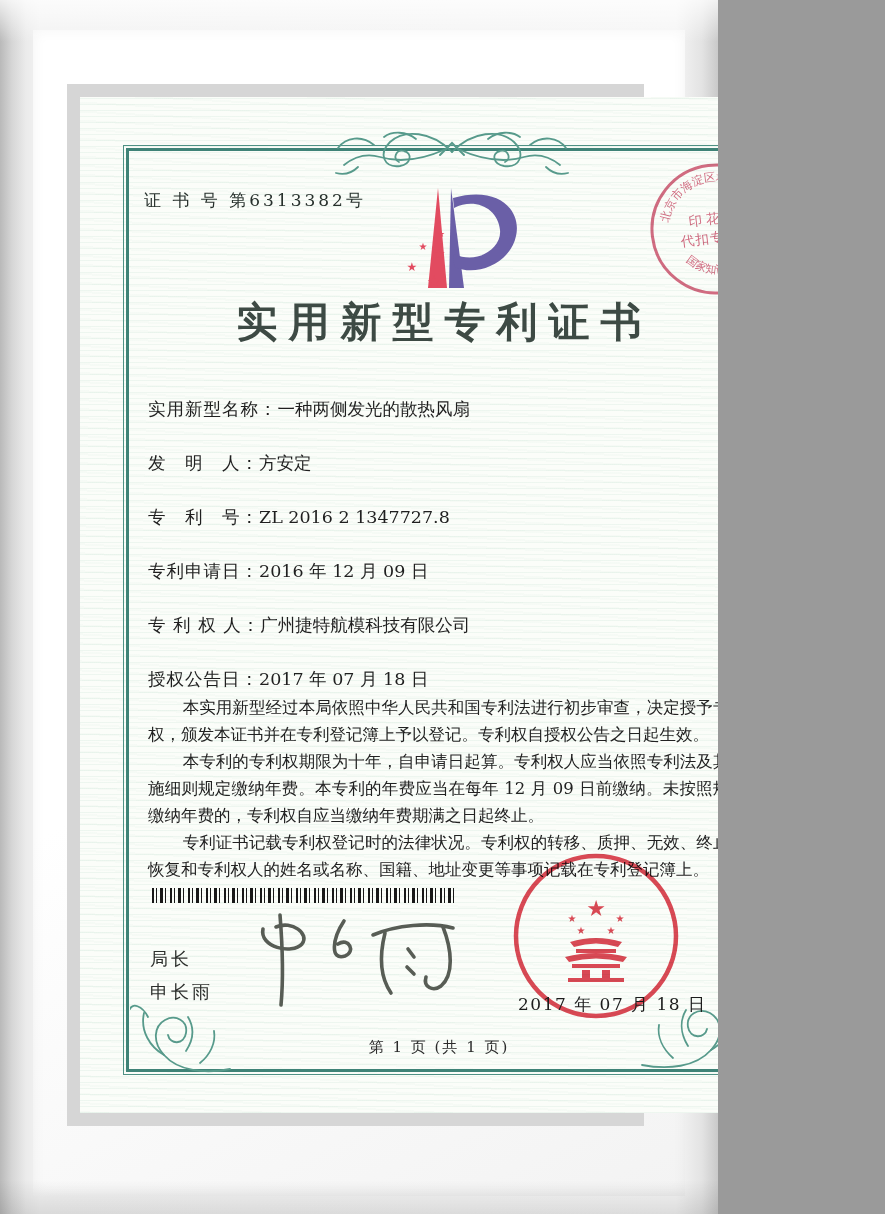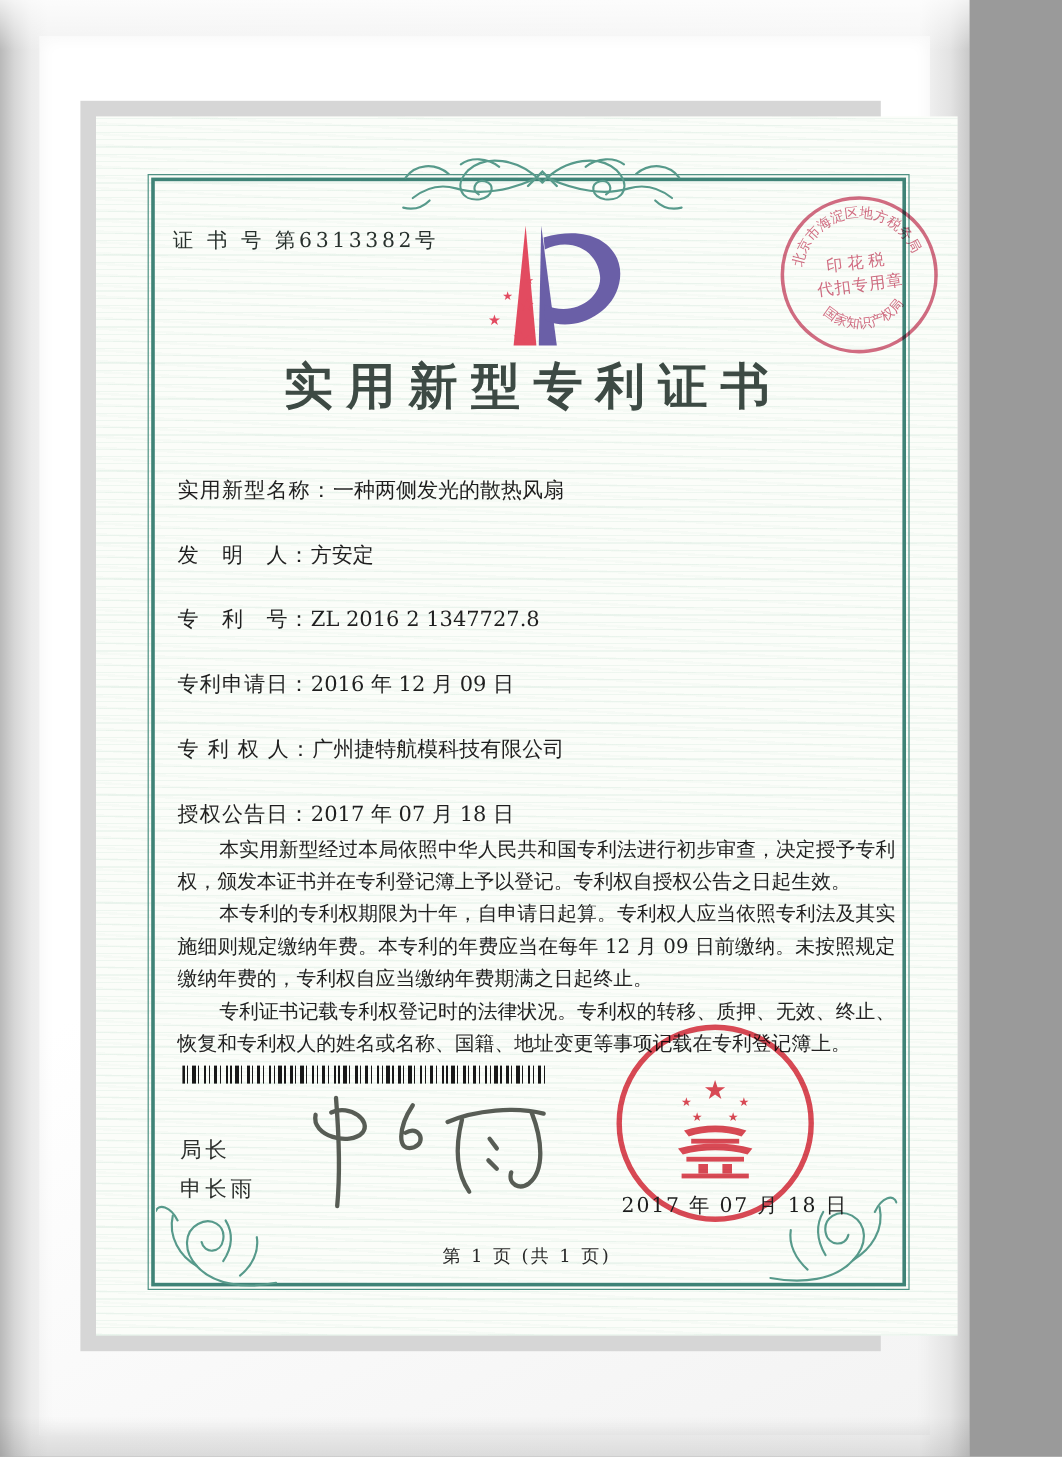--- a/index.html
+++ b/index.html
@@ -1,17 +1,17 @@
 <!DOCTYPE html>
 <html><head>
 <meta charset="utf-8">
 <style>
   html,body{margin:0;padding:0;}
   body{background:#9a9a9a;font-family:"DejaVu Serif","Liberation Serif",serif;}
-  .photo{position:relative;width:808px;height:1214px;overflow:hidden;
+  .photo{position:relative;width:718px;height:1214px;overflow:hidden;
     background:linear-gradient(90deg,#b9b9b9 0,#d6d6d6 12px,#ebebeb 26px,#f2f2f2 40px,#f5f5f5 calc(100% - 42px),#e3e3e3 calc(100% - 16px),#c9c9c9 100%);}
   .photo::after{content:"";position:absolute;inset:0;pointer-events:none;
     background:linear-gradient(180deg,rgba(255,255,255,.75) 0,rgba(255,255,255,0) 42px,rgba(255,255,255,0) calc(100% - 34px),rgba(0,0,0,.10) 100%);}
   .frame-white{position:absolute;left:33px;top:30px;right:33px;bottom:18px;background:linear-gradient(155deg,#ffffff 55%,#f3f3f3);box-shadow:inset 0 0 14px rgba(0,0,0,.05);}
   .mat{position:absolute;left:67px;top:84px;right:74px;bottom:88px;background:#d6d6d6;}
   .paper{position:absolute;left:80px;top:97px;width:718px;height:1016px;
     background-color:#fbfdf9;
     background-image:repeating-linear-gradient(0deg,rgba(120,185,155,.10) 0 1px,rgba(0,0,0,0) 1px 6px),
                      repeating-linear-gradient(3deg,rgba(150,200,175,.05) 0 2px,rgba(0,0,0,0) 2px 9px);}
   .gborder{position:absolute;left:43px;top:48px;right:40px;bottom:38px;border:1px solid #4e9184;}

